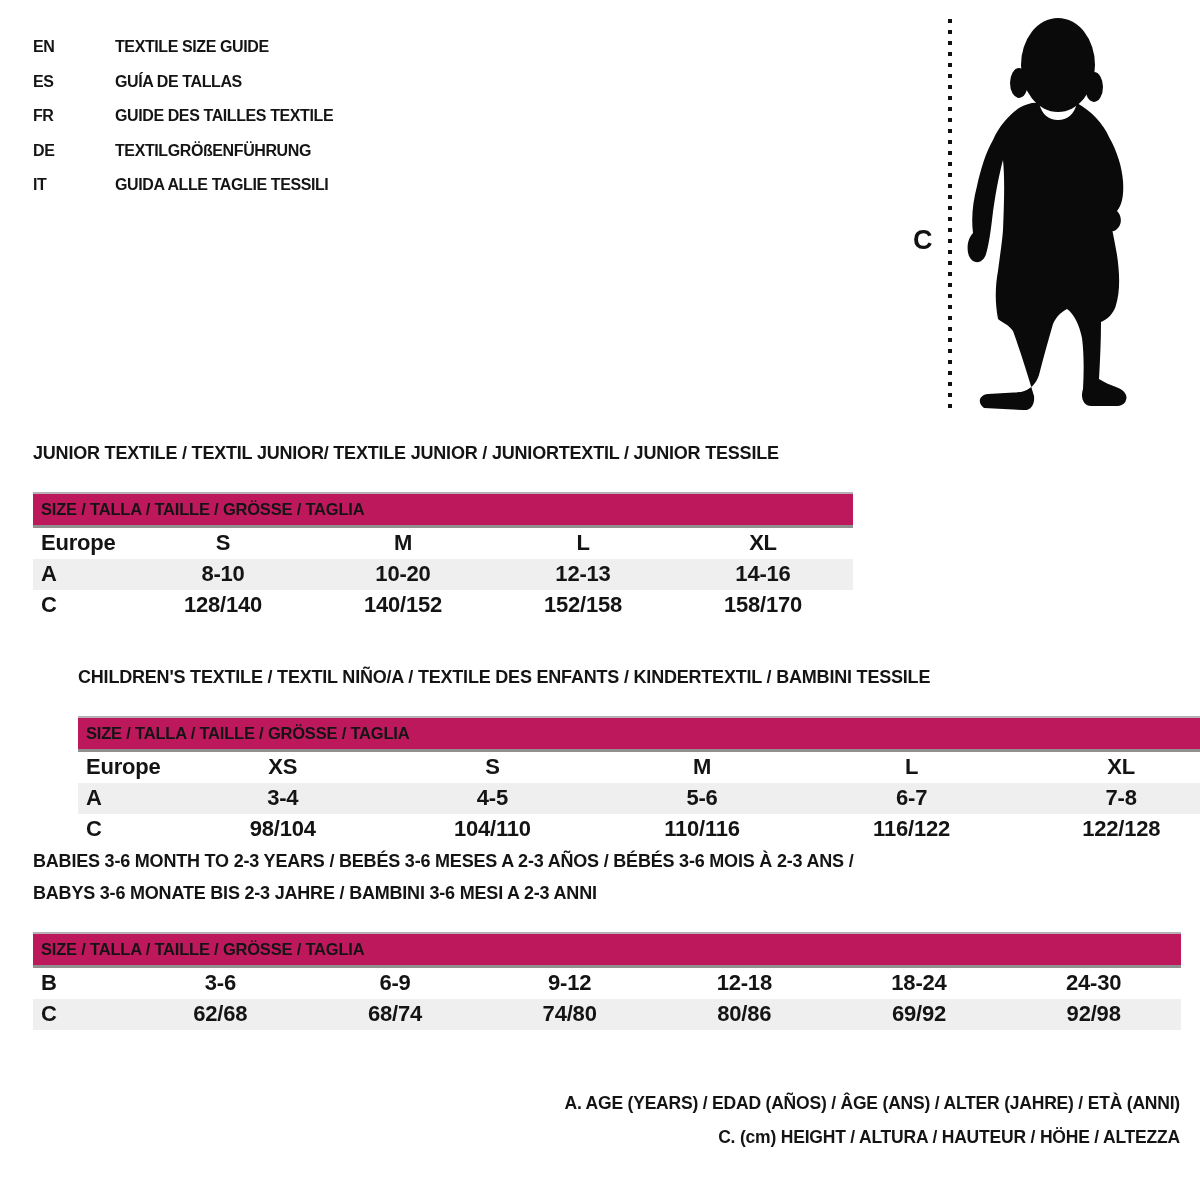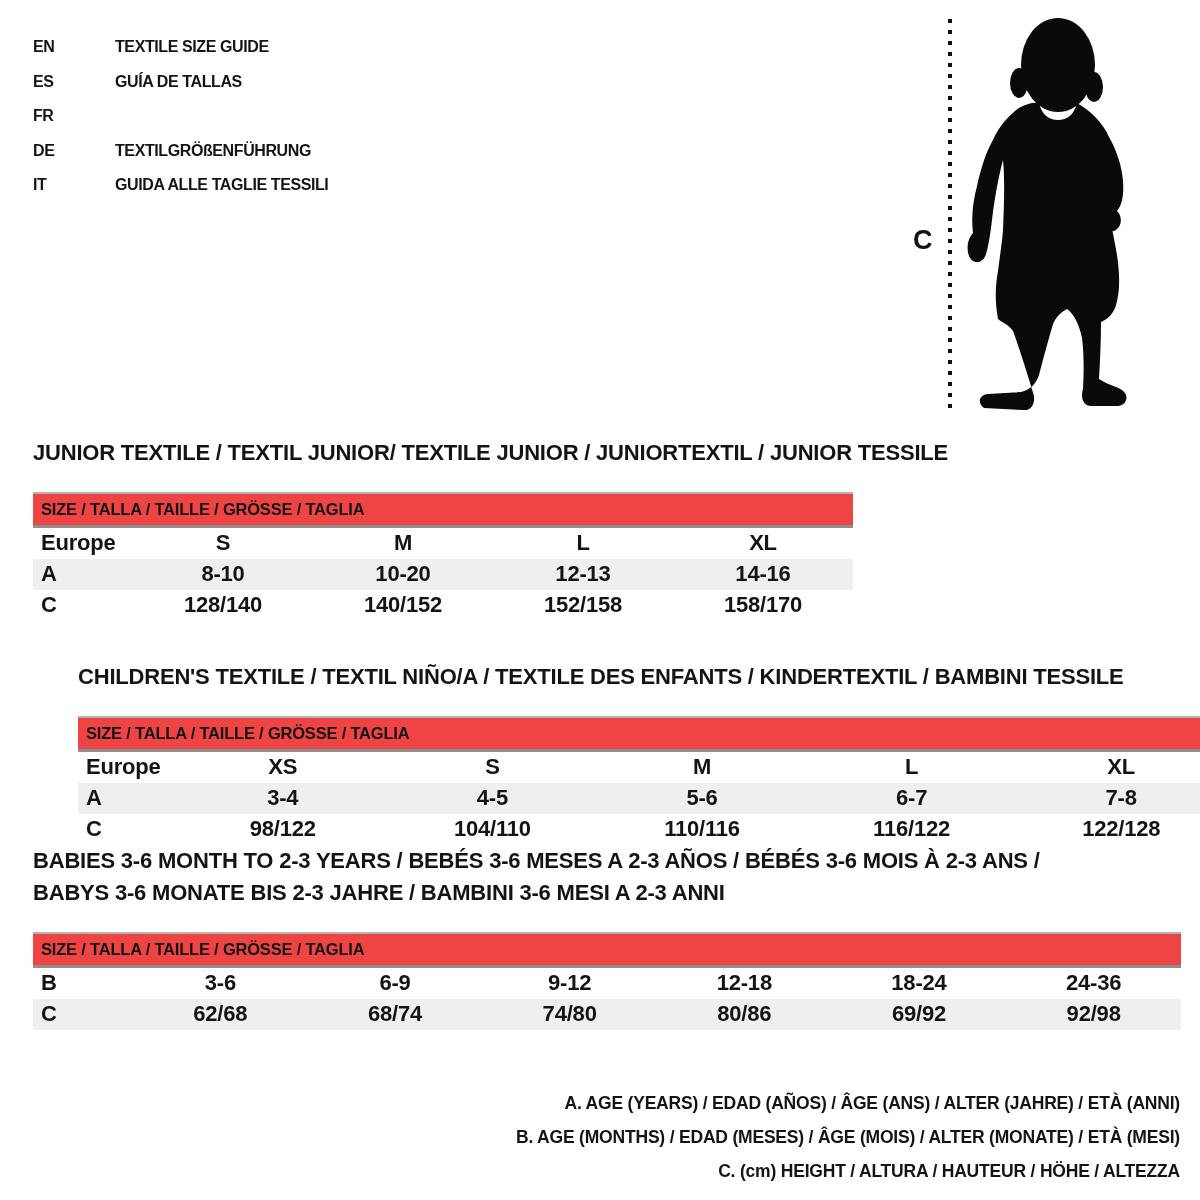--- a/index.html
+++ b/index.html
@@ -32,39 +32,39 @@
     position: absolute;
     top: 5px;
     left: 895px;
     width: 300px;
     height: 420px;
   }
   .figure-wrap svg { display: block; }
 
   
   .section-title {
-    font-size: 22px;
+    font-size: 18px;
     letter-spacing: -0.2px;
     line-height: 32px;
     margin: 0;
   }
   .sec-junior   { margin-top: 234px; }
   .sec-children { margin-top: 40px; margin-left: 45px; }
   .sec-babies   { }
 
   
   table {
     border-collapse: collapse;
     table-layout: fixed;
     margin-top: 23px;
   }
   .tbl-junior { width: 820px; }
   .tbl-wide   { width: 1148px; }
   th.band {
-    background: #ef4444;
+    background: #be185d;
     border-top: 2px solid #b3b3b3;
     border-bottom: 3px solid #8f8f8f;
     text-align: left;
     font-size: 16.5px;
     letter-spacing: -0.2px;
     height: 27px;
     padding: 2px 0 2px 8px;
   }
   tbody td {
     height: 31px;
@@ -97,20 +97,21 @@
     <div class="lang-row">
       <span class="lang-code">EN</span>
       <span class="lang-label">TEXTILE SIZE GUIDE</span>
     </div>
     <div class="lang-row">
       <span class="lang-code">ES</span>
       <span class="lang-label">GUÍA DE TALLAS</span>
     </div>
     <div class="lang-row">
       <span class="lang-code">FR</span>
+      <span class="lang-label">GUIDE DES TAILLES TEXTILE</span>
     </div>
     <div class="lang-row">
       <span class="lang-code">DE</span>
       <span class="lang-label">TEXTILGRÖßENFÜHRUNG</span>
     </div>
     <div class="lang-row">
       <span class="lang-code">IT</span>
       <span class="lang-label">GUIDA ALLE TAGLIE TESSILI</span>
     </div>
   </div>
@@ -236,21 +237,21 @@
           <tr>
             <td class="row-label">A</td>
             <td>3-4</td>
             <td>4-5</td>
             <td>5-6</td>
             <td>6-7</td>
             <td>7-8</td>
           </tr>
           <tr>
             <td class="row-label">C</td>
-            <td>98/122</td>
+            <td>98/104</td>
             <td>104/110</td>
             <td>110/116</td>
             <td>116/122</td>
             <td>122/128</td>
           </tr>
         </tbody>
     </table>
   </div>
 
   <div class="sec-babies">
@@ -274,34 +275,33 @@
         </tr>
       </thead>
       <tbody>
           <tr>
             <td class="row-label">B</td>
             <td>3-6</td>
             <td>6-9</td>
             <td>9-12</td>
             <td>12-18</td>
             <td>18-24</td>
-            <td>24-36</td>
+            <td>24-30</td>
           </tr>
           <tr>
             <td class="row-label">C</td>
             <td>62/68</td>
             <td>68/74</td>
             <td>74/80</td>
             <td>80/86</td>
             <td>69/92</td>
             <td>92/98</td>
           </tr>
         </tbody>
     </table>
   </div>
 
   <div class="legend">
     <div class="legend-line">A. AGE (YEARS) / EDAD (AÑOS) / ÂGE (ANS) / ALTER (JAHRE) / ETÀ (ANNI)</div>
-    <div class="legend-line">B. AGE (MONTHS) / EDAD (MESES) / ÂGE (MOIS) / ALTER (MONATE) / ETÀ (MESI)</div>
     <div class="legend-line">C. (cm) HEIGHT / ALTURA / HAUTEUR / HÖHE / ALTEZZA</div>
   </div>
 
 </div>
 
 </body></html>

